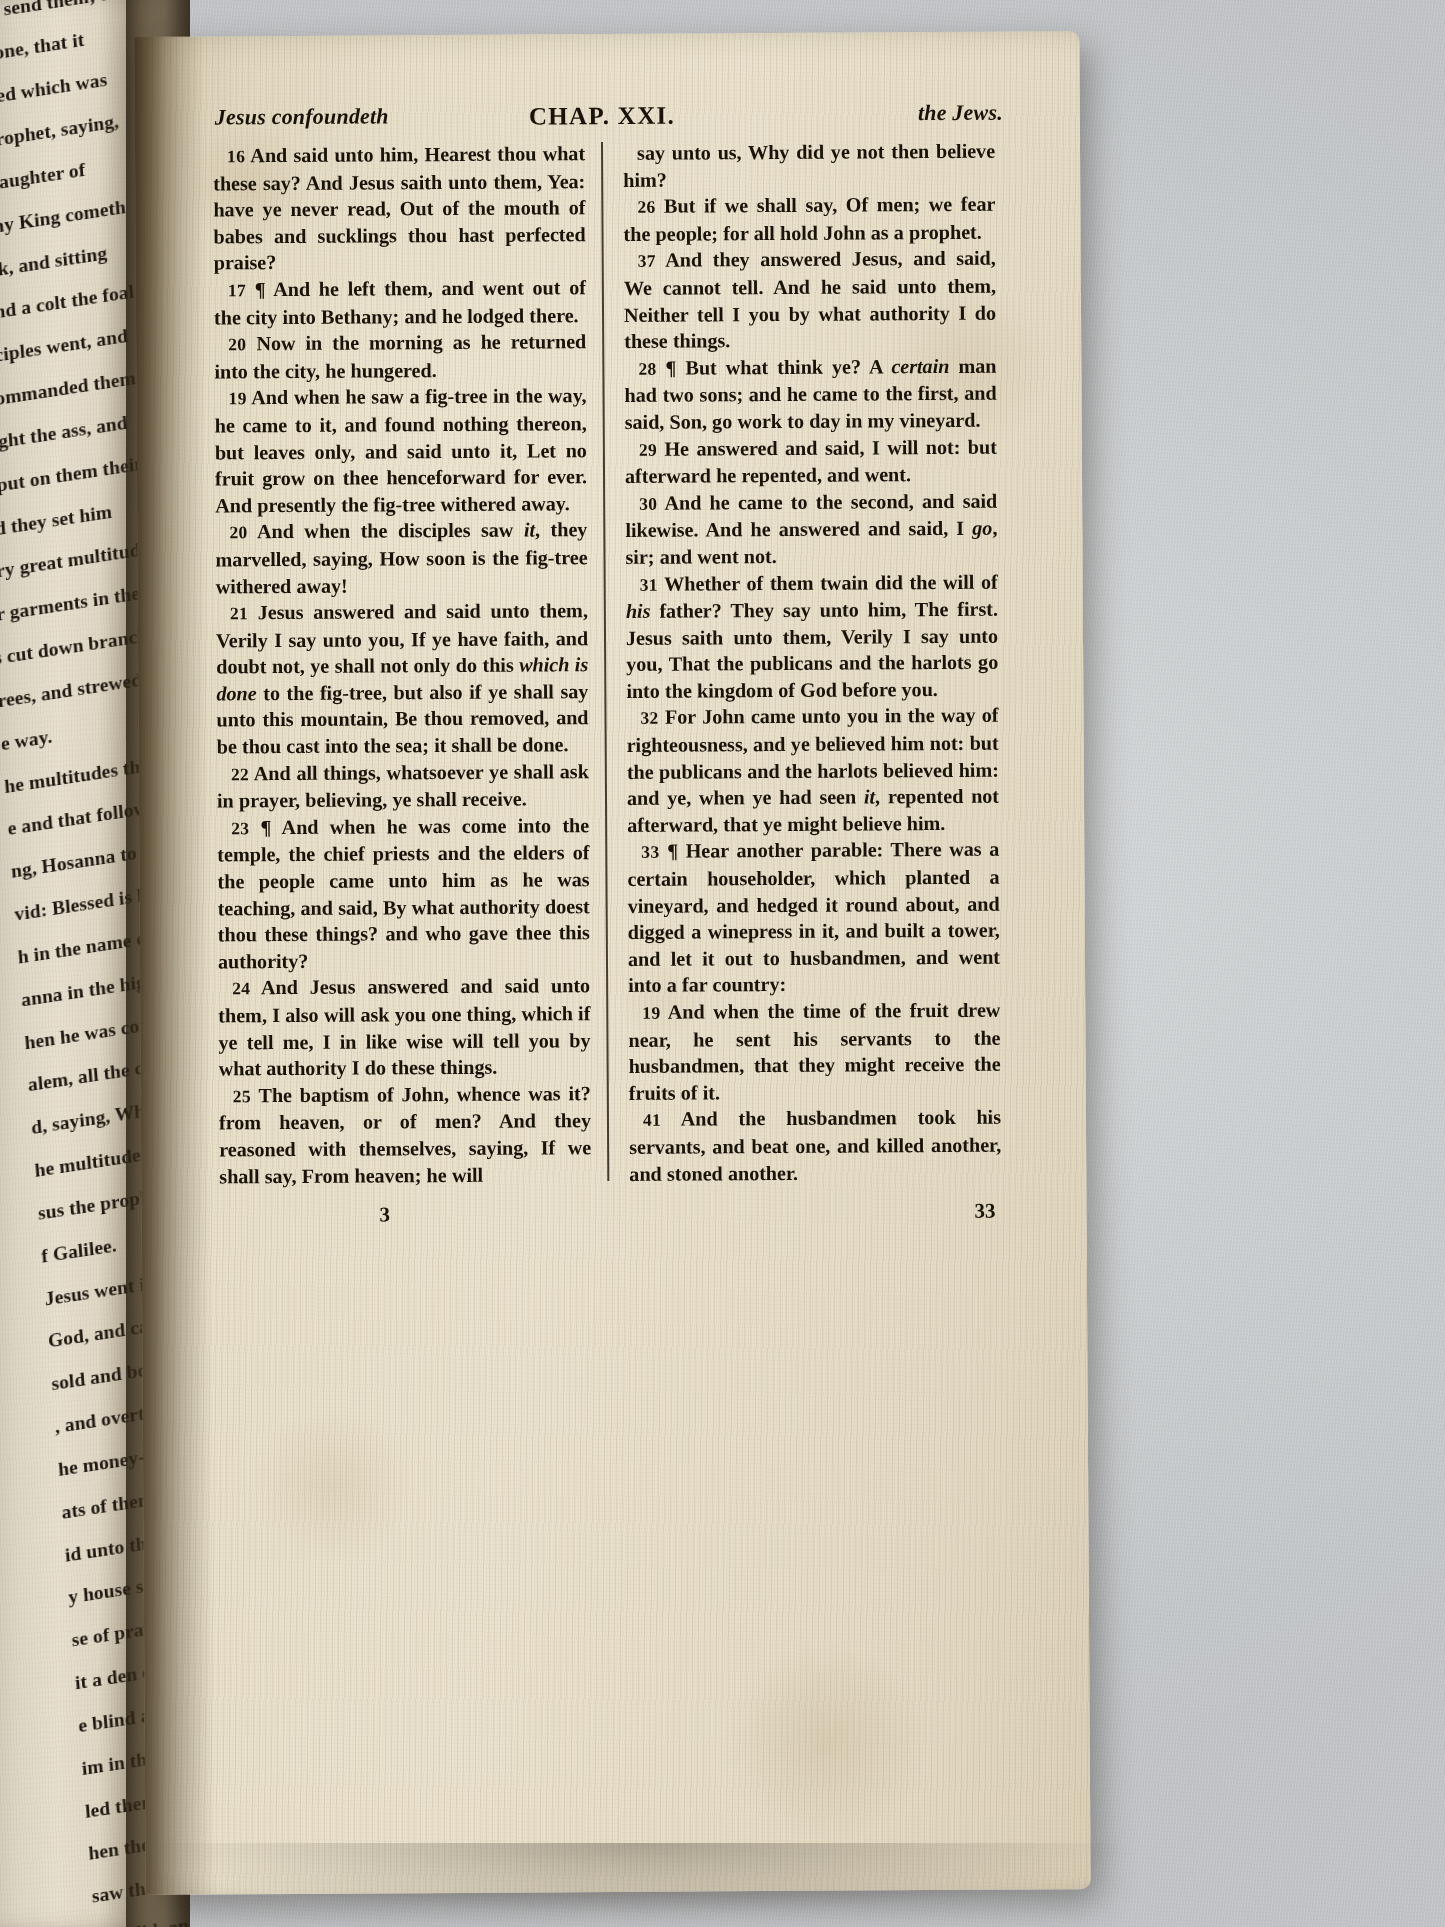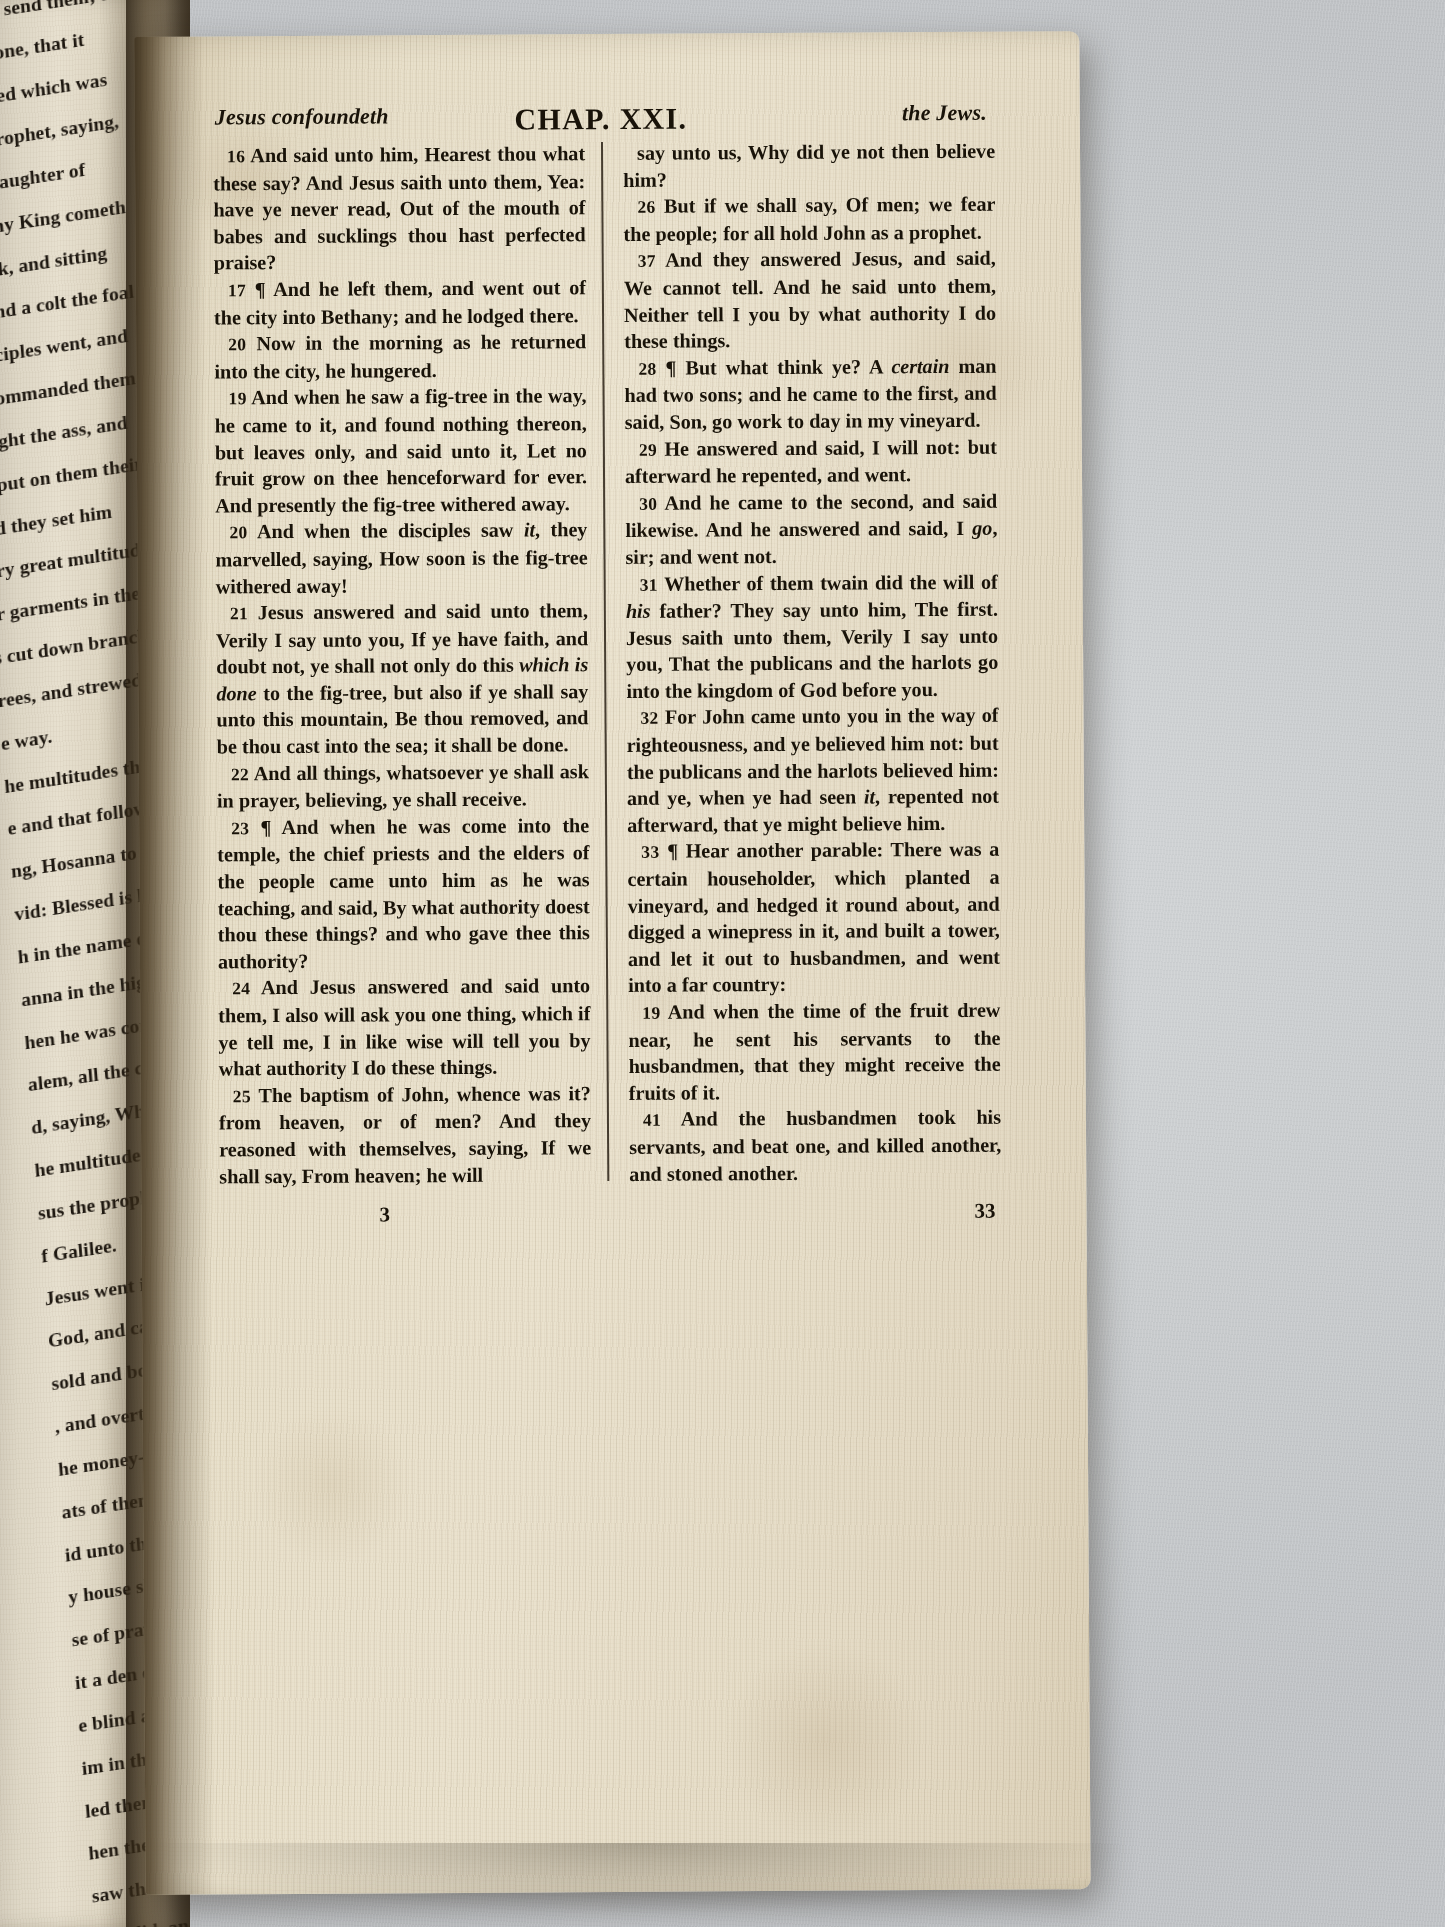--- a/index.html
+++ b/index.html
@@ -183,25 +183,25 @@
     font-weight: 700;
     letter-spacing: .2px;
   }
   .runhead .rh-mid {
     position: absolute;
     left: 50%;
     top: 0;
     transform: translateX(-54%);
     font-weight: 700;
     letter-spacing: 1.3px;
-    font-size: 30px;
+    font-size: 25px;
   }
   .runhead .rh-right {
     position: absolute;
-    right: 16px; top: 0;
+    right: 0; top: 0;
     font-style: italic;
     font-weight: 700;
     letter-spacing: .2px;
   }
 
   .columns {
     position: relative;
     display: flex;
     gap: 0;
     margin-top: 2px;

